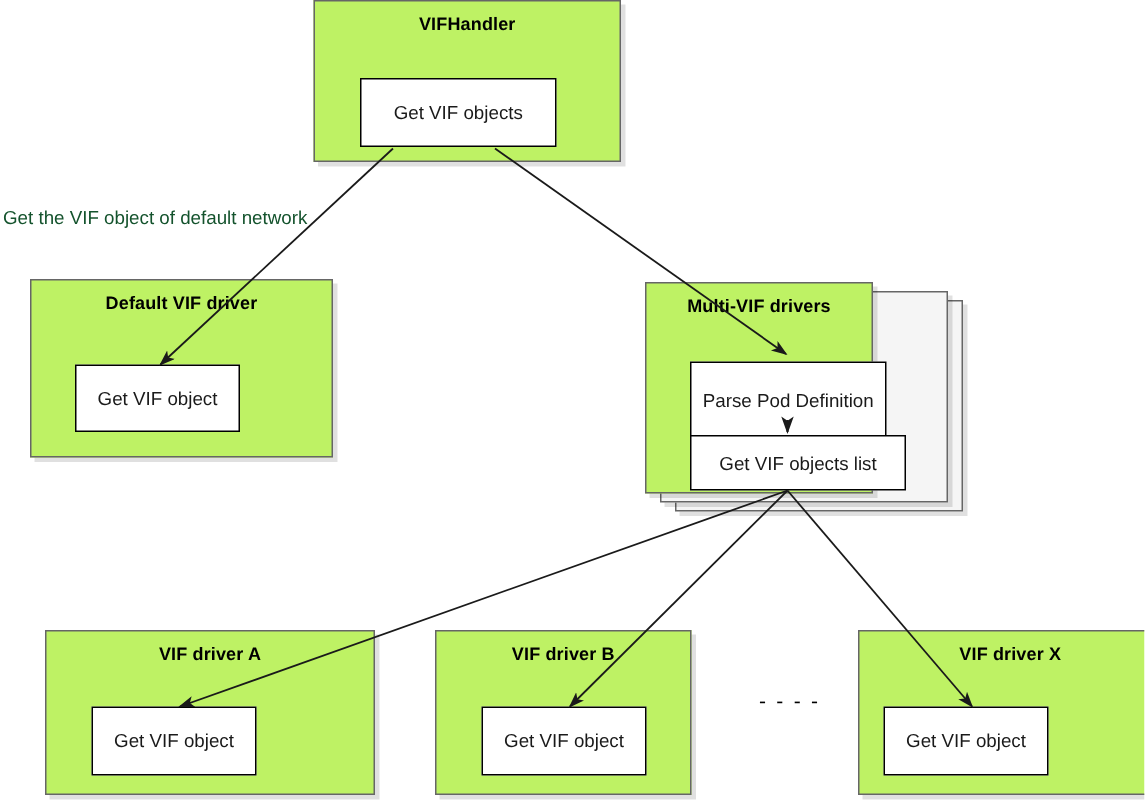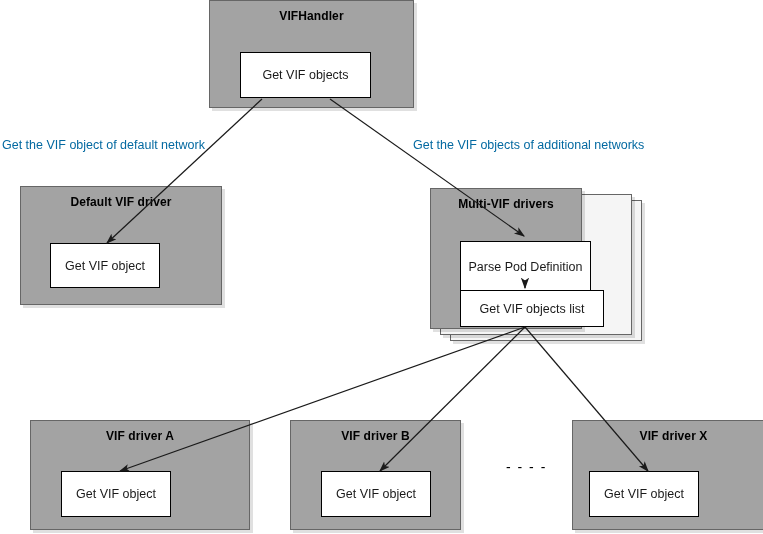--- a/index.html
+++ b/index.html
@@ -21,21 +21,21 @@
     position: absolute;
     left: 0;
     top: 0;
     width: 763px;
     height: 534px;
     pointer-events: none;
     z-index: 5;
   }
   .container-box {
     position: absolute;
-    background: #a3a3a3;
+    background: #bef264;
     border: 1px solid #666666;
     box-shadow: 3px 3px 0 rgba(0,0,0,0.12);
     box-sizing: border-box;
     z-index: 2;
   }
   .container-title {
     position: absolute;
     left: 0;
     right: 0;
     top: 8px;
@@ -61,21 +61,21 @@
     position: absolute;
     background: #f5f5f5;
     border: 1px solid #666666;
     box-shadow: 3px 3px 0 rgba(0,0,0,0.12);
     box-sizing: border-box;
     z-index: 1;
   }
   .edge-label {
     position: absolute;
     font-size: 12.5px;
-    color: #0369a1;
+    color: #14532d;
     white-space: nowrap;
     z-index: 6;
   }
   .ellipsis {
     position: absolute;
     font-size: 14px;
     letter-spacing: 1.5px;
     color: #000000;
     z-index: 3;
   }
@@ -106,21 +106,20 @@
   </svg>
 
   <div class="container-box" style="left:209px; top:0px; width:205px; height:108px;">
     <div class="container-title">VIFHandler</div>
   </div>
   <div class="inner-box" style="left:240px; top:52px; width:131px; height:46px;">
     <span>Get VIF objects</span>
   </div>
 
   <div class="edge-label" style="left:2px; top:138px;">Get the VIF object of default network</div>
-  <div class="edge-label" style="left:413px; top:138px;">Get the VIF objects of additional networks</div>
 
   <div class="container-box" style="left:20px; top:186px; width:202px; height:119px;">
     <div class="container-title">Default VIF driver</div>
   </div>
   <div class="inner-box" style="left:50px; top:243px; width:110px; height:45px;">
     <span>Get VIF object</span>
   </div>
 
   <div class="stack-layer" style="left:450px; top:200px; width:192px; height:141px;"></div>
   <div class="stack-layer" style="left:440px; top:194px; width:192px; height:141px;"></div>

